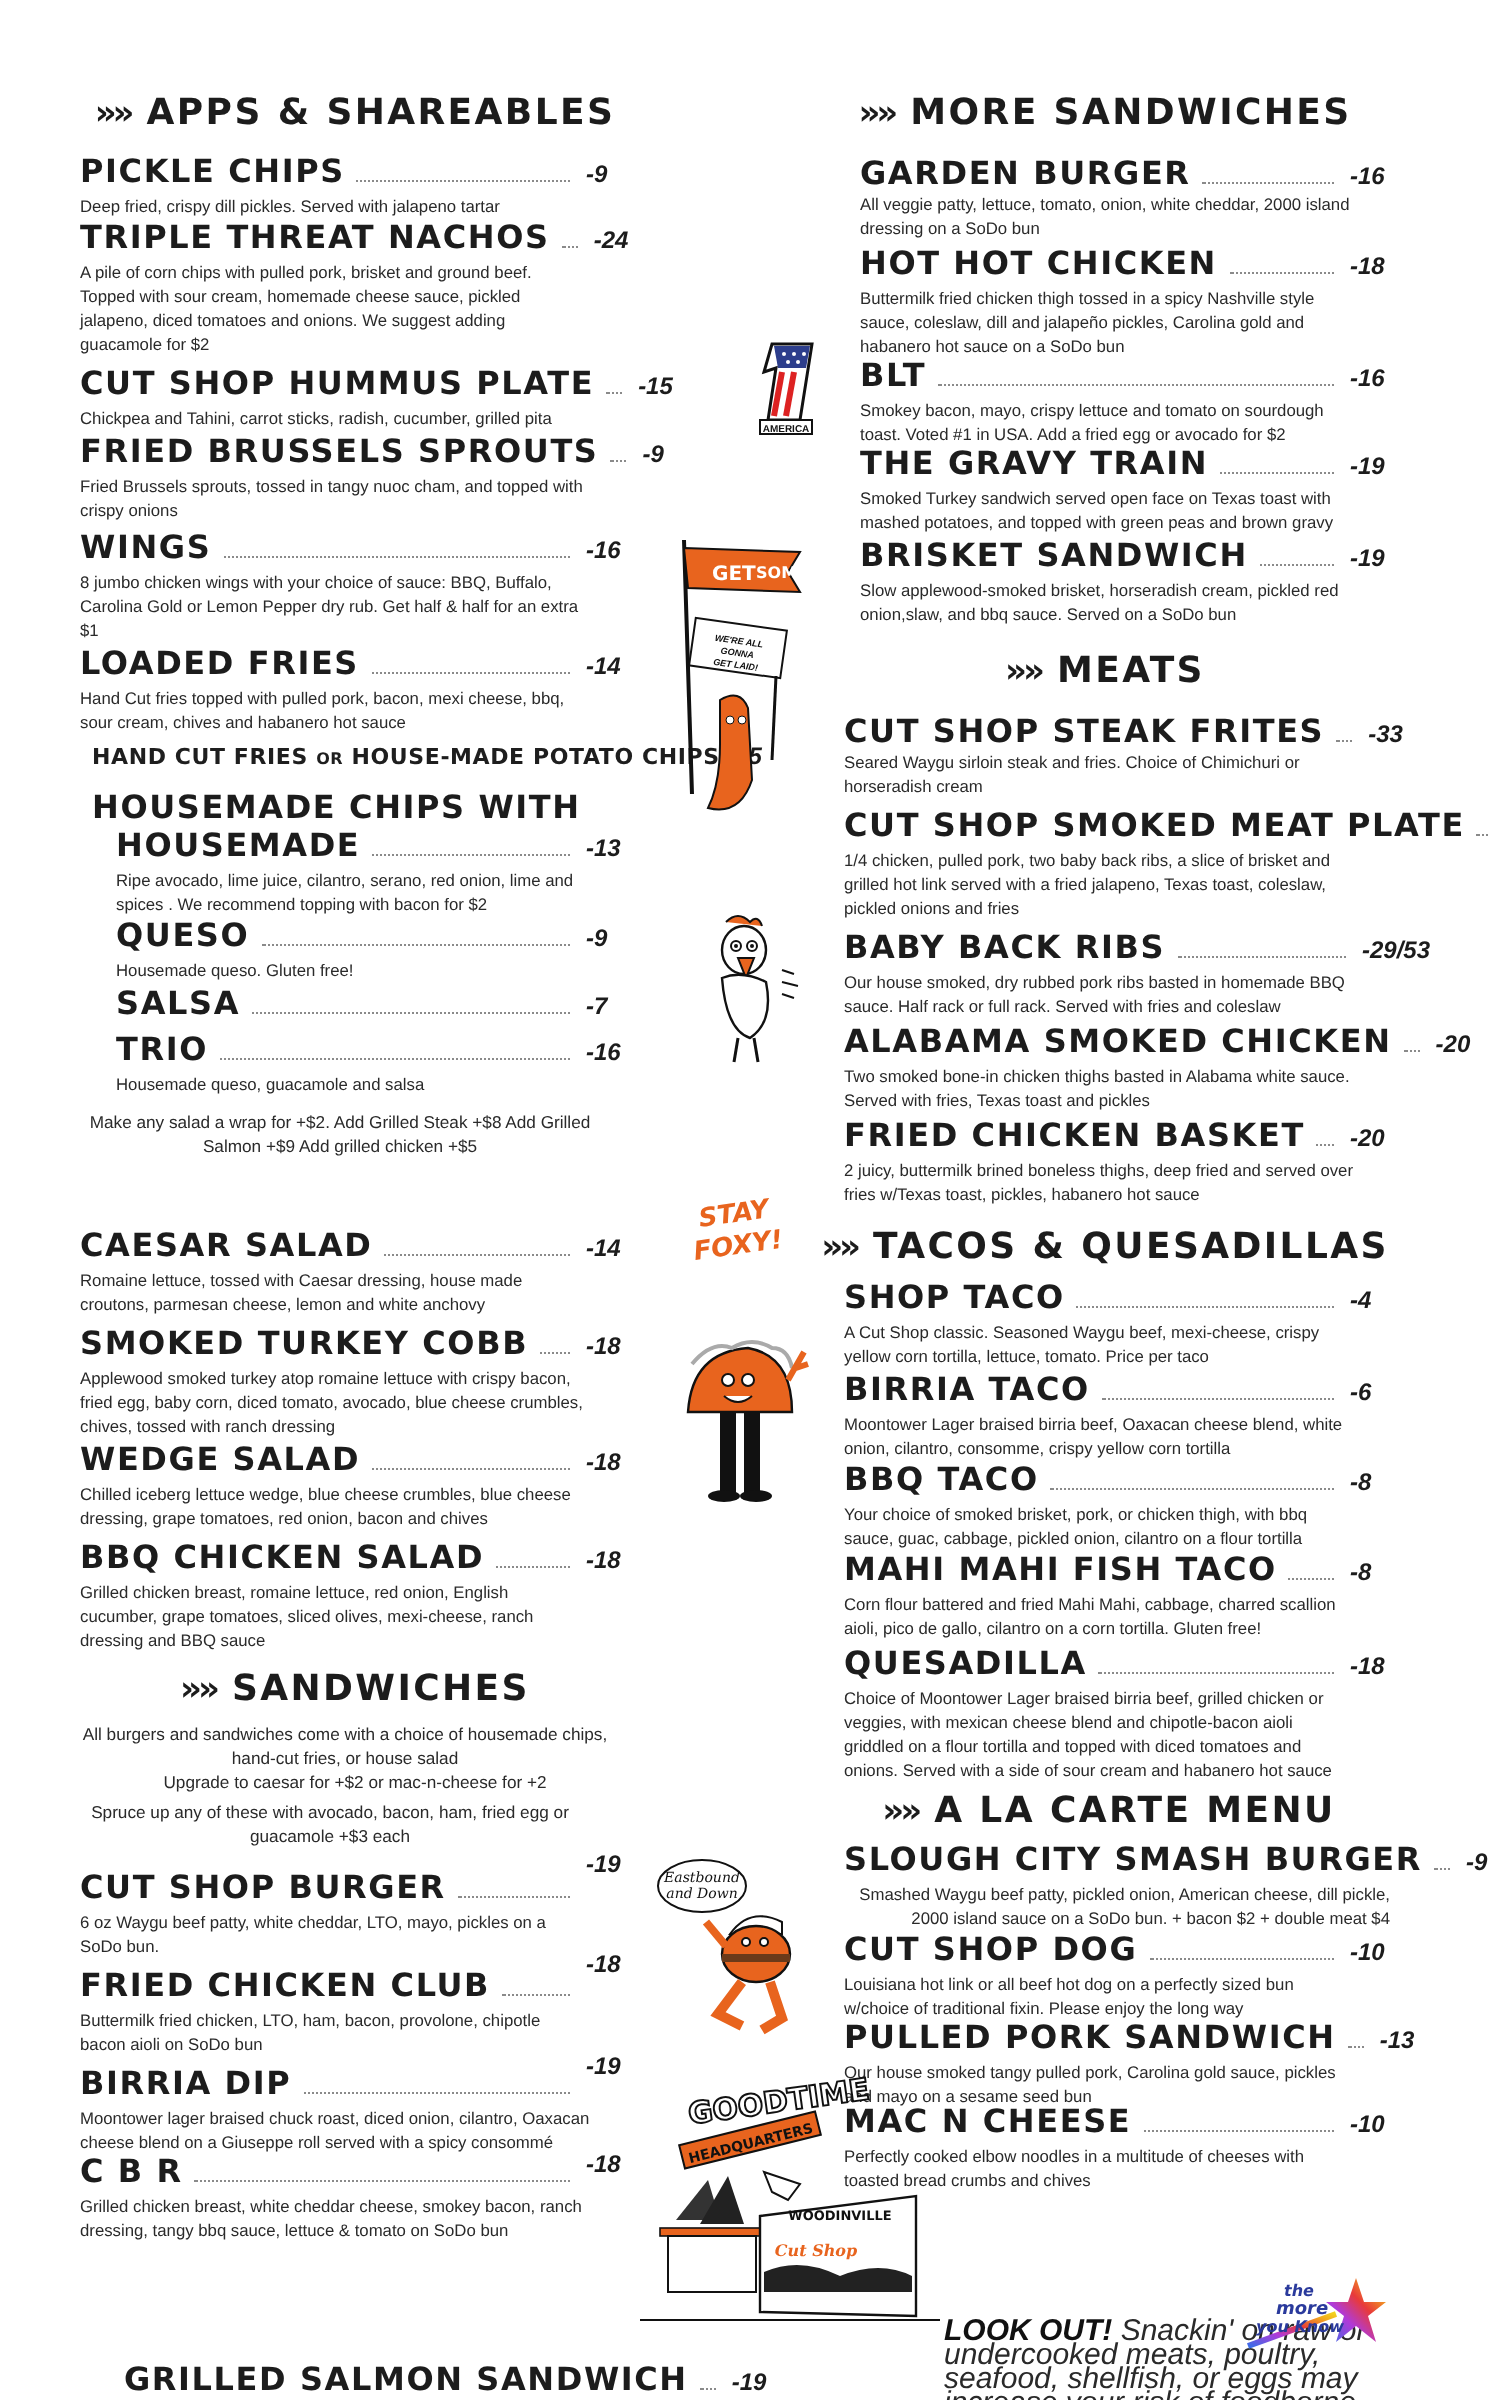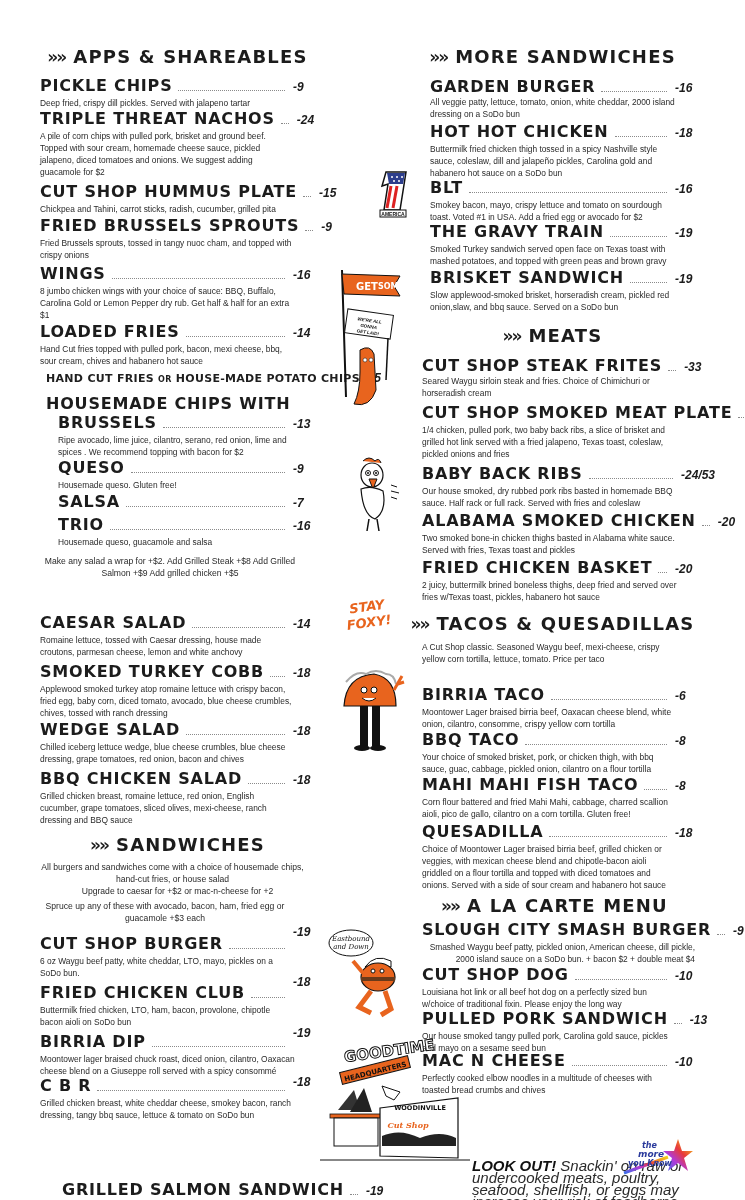--- a/index.html
+++ b/index.html
@@ -162,21 +162,21 @@
       <span class="item-price" style="margin-left:6px;">-5</span>
     </div>
   </div>
 
   <div class="item" style="top:394px; left:6px;">
     <div class="item-name">HOUSEMADE CHIPS WITH</div>
   </div>
 
   <div class="item indent" style="top:413px;">
     <div class="item-head">
-        <span class="item-name">BRUSSELS</span>
+        <span class="item-name">HOUSEMADE</span>
         <span class="item-dots"></span>
         <span class="item-price">-13</span>
       </div>
     <div class="item-desc">Ripe avocado, lime juice, cilantro, serano, red onion, lime and spices . We recommend topping with bacon for $2</div>
   </div>
 
   <div class="item indent" style="top:458px;">
     <div class="item-head">
         <span class="item-name">QUESO</span>
         <span class="item-dots"></span>
@@ -371,21 +371,21 @@
         <span class="item-dots"></span>
         <span class="item-price">-42</span>
       </div>
     <div class="item-desc">1/4 chicken, pulled pork, two baby back ribs, a slice of brisket and grilled hot link  served with a fried jalapeno, Texas toast, coleslaw, pickled onions and fries</div>
   </div>
 
   <div class="item" style="top:464px; padding-left:10px;">
     <div class="item-head">
         <span class="item-name">BABY BACK RIBS</span>
         <span class="item-dots"></span>
-        <span class="item-price" style="margin-right:-18px;">-24/53</span>
+        <span class="item-price" style="margin-right:-18px;">-29/53</span>
       </div>
     <div class="item-desc">Our house smoked, dry rubbed pork ribs basted in homemade BBQ sauce. Half rack or full rack. Served  with  fries and coleslaw</div>
   </div>
 
   <div class="item" style="top:511px; padding-left:10px;">
     <div class="item-head">
         <span class="item-name">ALABAMA SMOKED CHICKEN</span>
         <span class="item-dots"></span>
         <span class="item-price">-20</span>
       </div>
@@ -401,20 +401,25 @@
     <div class="item-desc">2 juicy, buttermilk brined boneless thighs,  deep fried and served over fries w/Texas toast, pickles, habanero hot sauce</div>
   </div>
 
   <div class="section" style="top:613px; left:-2px;">
     <div class="sec-title">
       <span class="chev">»»</span><span>TACOS &amp; QUESADILLAS</span>
     </div>
   </div>
 
   <div class="item" style="top:639px; padding-left:10px;">
+    <div class="item-head">
+        <span class="item-name">SHOP TACO</span>
+        <span class="item-dots"></span>
+        <span class="item-price">-4</span>
+      </div>
     <div class="item-desc">A Cut Shop classic. Seasoned Waygu beef, mexi-cheese, crispy yellow corn tortilla, lettuce, tomato. Price per taco</div>
   </div>
 
   <div class="item" style="top:685px; padding-left:10px;">
     <div class="item-head">
         <span class="item-name">BIRRIA TACO</span>
         <span class="item-dots"></span>
         <span class="item-price">-6</span>
       </div>
     <div class="item-desc">Moontower Lager braised birria beef, Oaxacan cheese blend, white onion, cilantro, consomme, crispy yellow corn tortilla</div>

